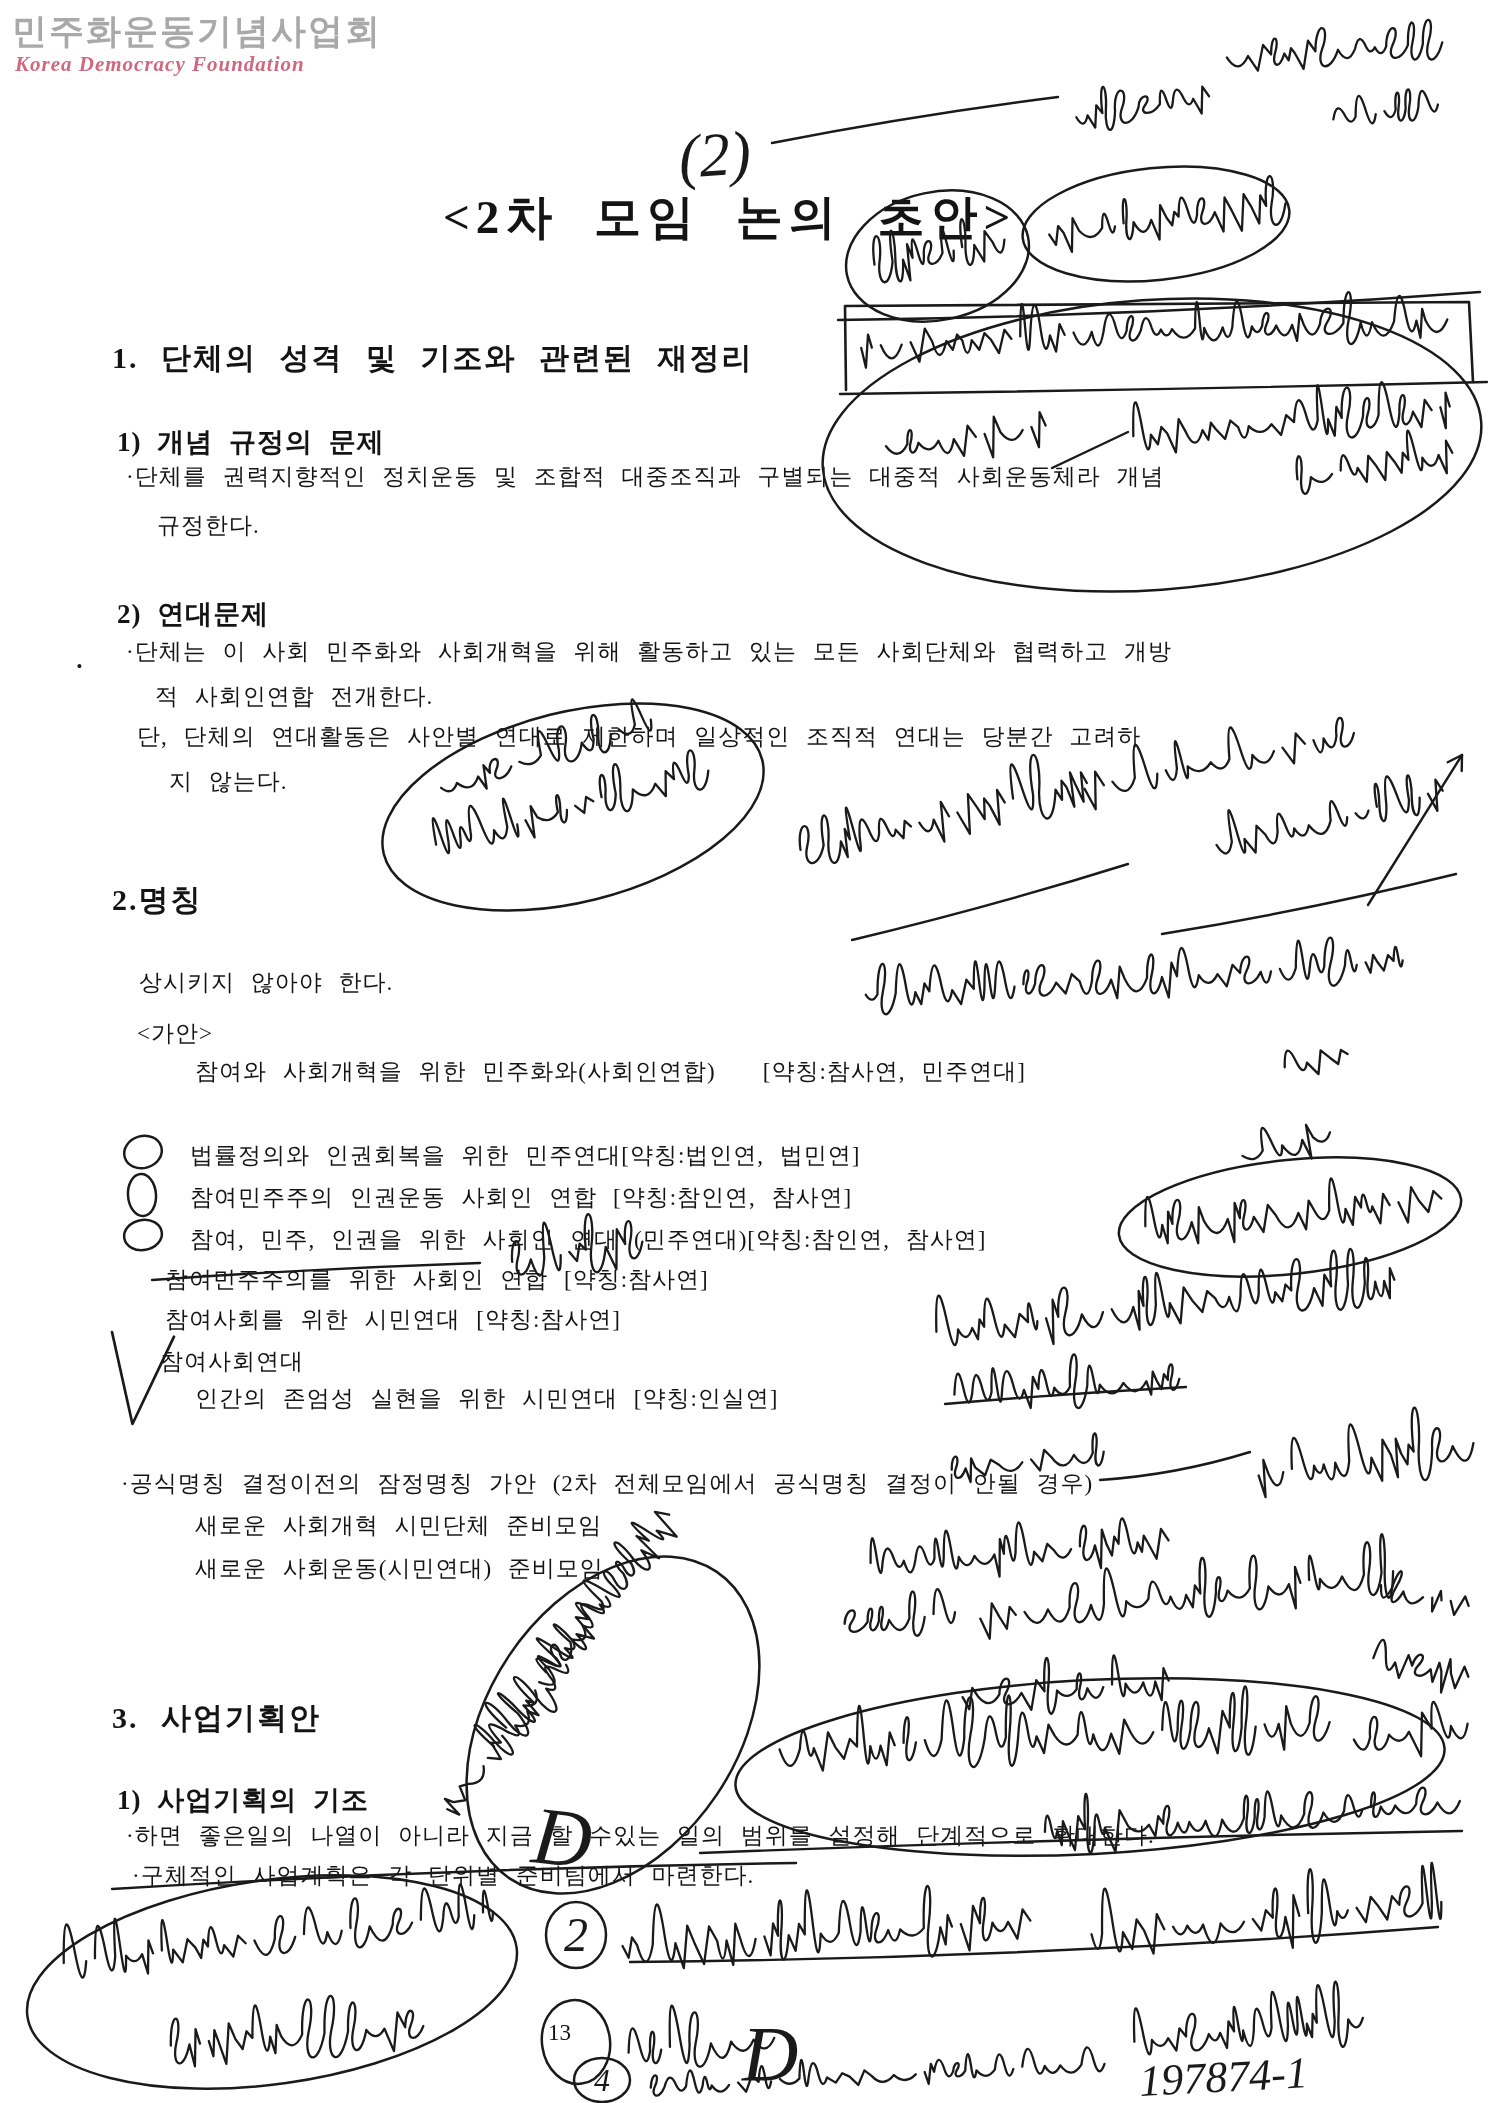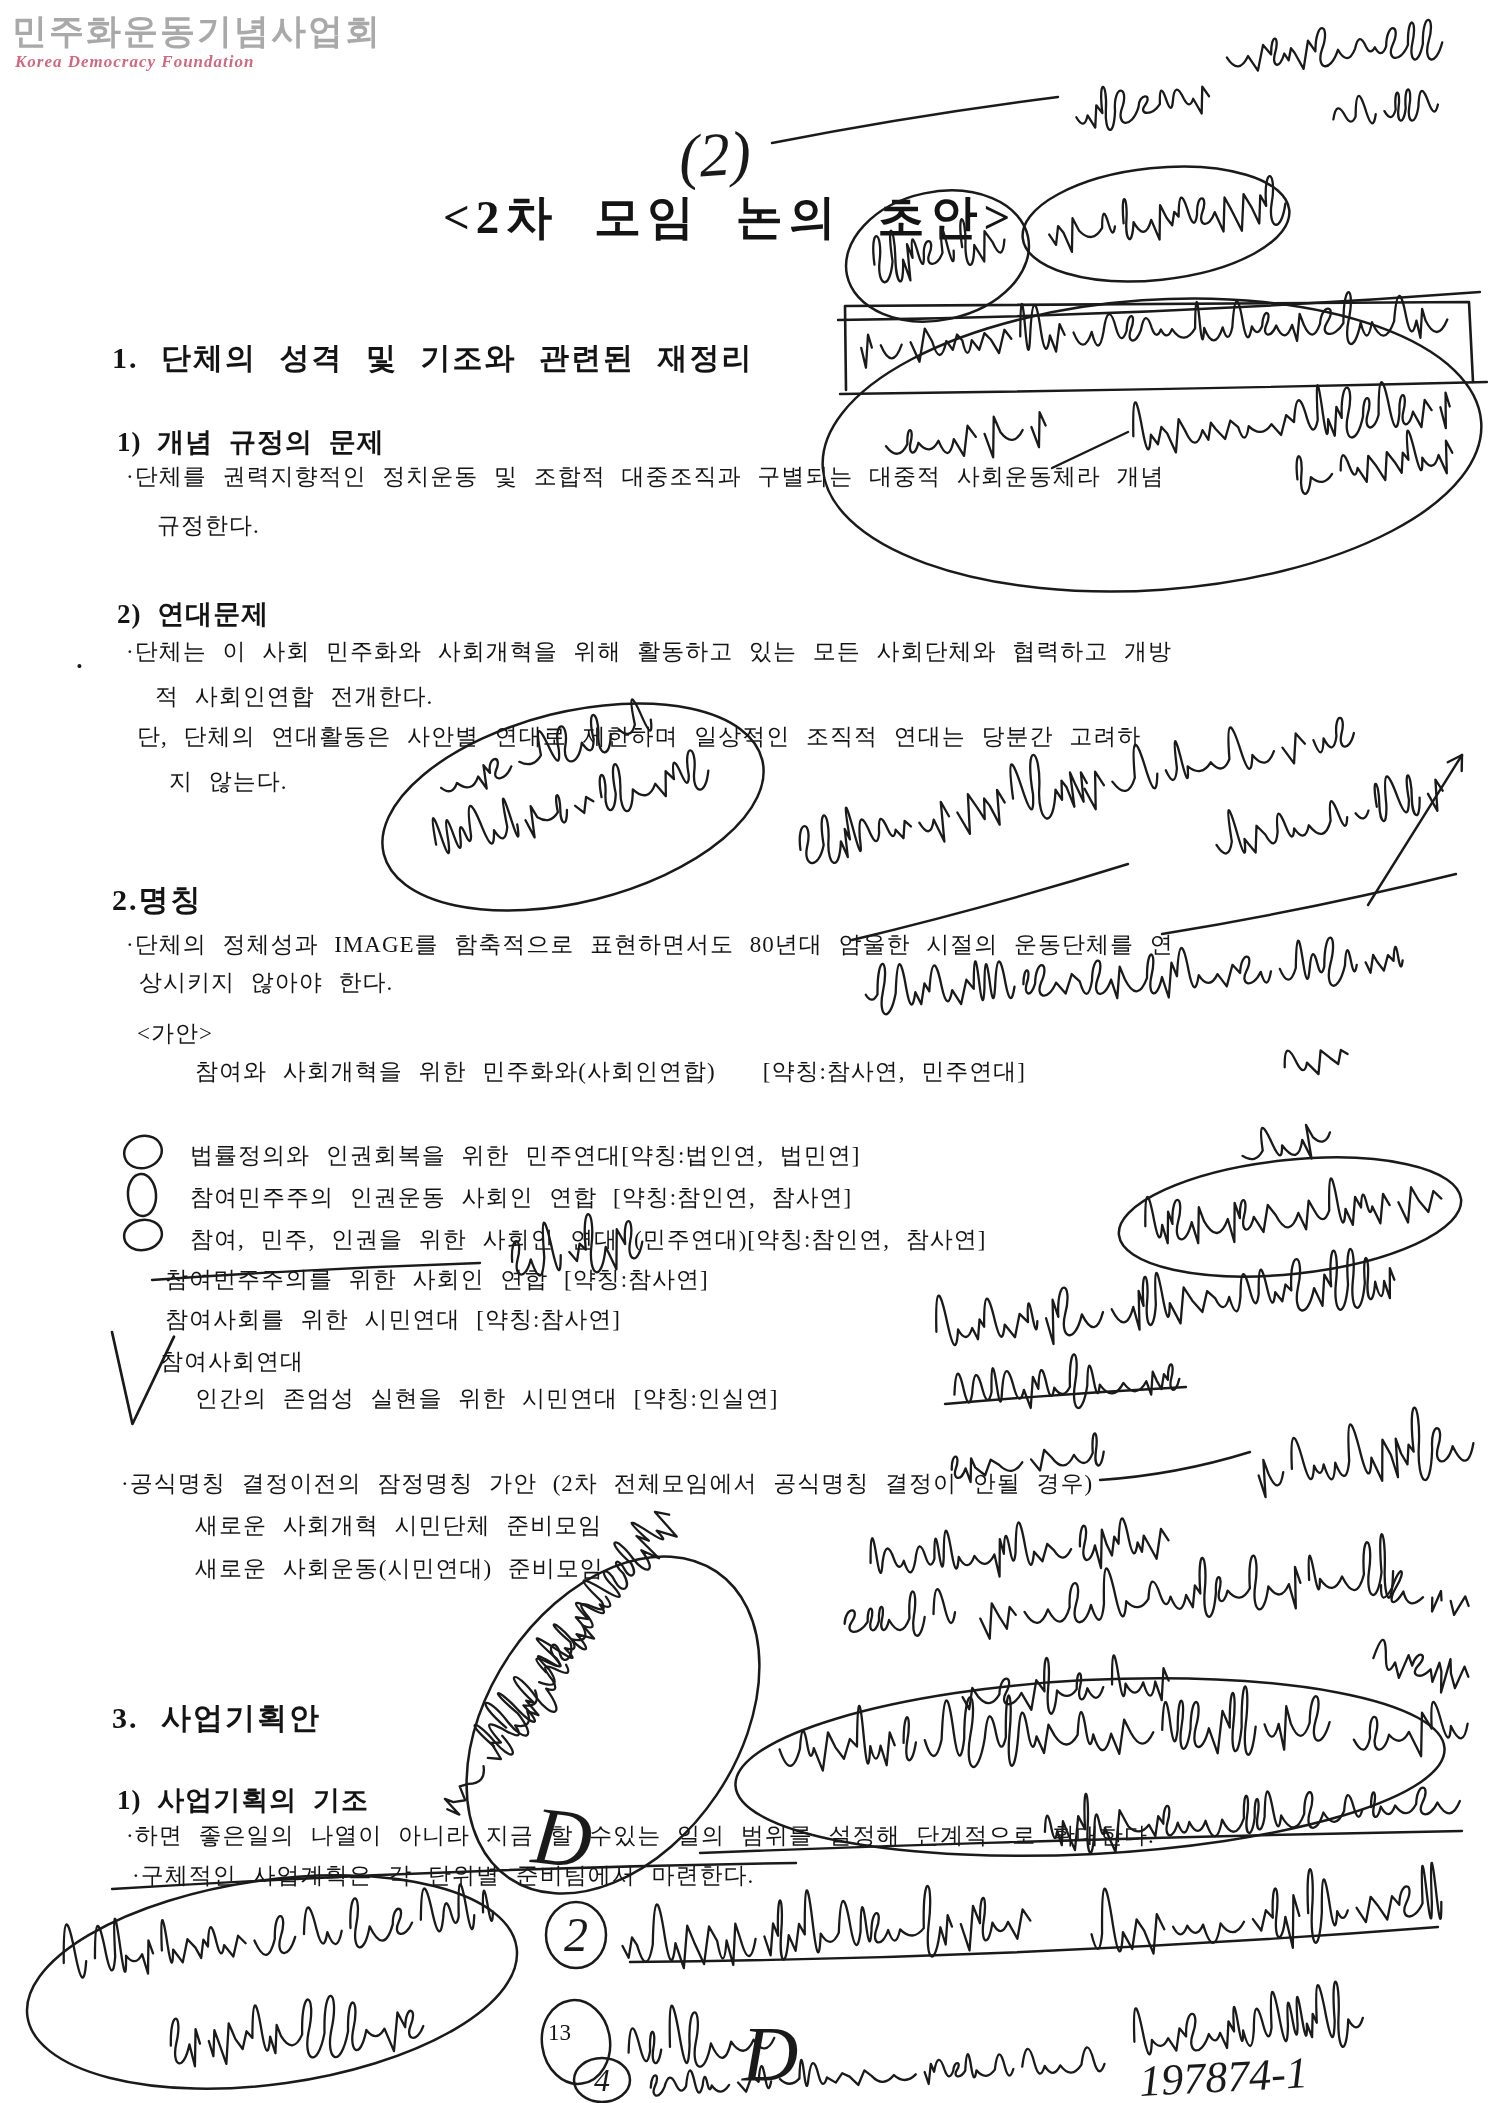--- a/index.html
+++ b/index.html
@@ -8,21 +8,21 @@
     position:relative;width:1488px;height:2103px;overflow:hidden;
     background:var(--paper,#ffffff);color:var(--ink,#111111);
     font-family:"Liberation Serif","DejaVu Serif",serif;
   }
   .abs{position:absolute;white-space:pre}
   .body-line{font-size:23px;letter-spacing:1px;word-spacing:9px}
   .h-main{font-size:30px;font-weight:bold;letter-spacing:2px;word-spacing:13px}
   .h-sub{font-size:27px;font-weight:bold;letter-spacing:1px;word-spacing:8px}
   .doc-title{font-size:47px;font-weight:bold;letter-spacing:6px;word-spacing:18px}
   .logo-kr{font-size:35px;font-weight:bold;color:var(--logo-gray,#a9a9a9);letter-spacing:2px}
-  .logo-en{font-size:17px;font-weight:bold;font-style:italic;color:var(--logo-pink,#d06880);letter-spacing:1px}
+  .logo-en{font-size:21px;font-weight:bold;font-style:italic;color:var(--logo-pink,#d06880);letter-spacing:1px}
   .page-num{font-size:23px}
   svg.hand{position:absolute;left:0;top:0;pointer-events:none}
 </style>
 </head>
 <body>
 
 <div class="page">
 
   <div class="abs logo-kr" style="left:12px;top:8px">민주화운동기념사업회</div>
   <div class="abs logo-en" style="left:15px;top:52px">Korea Democracy Foundation</div>
@@ -35,21 +35,20 @@
   <div class="abs body-line" style="left:126px;top:461px">·단체를 권력지향적인 정치운동 및 조합적 대중조직과 구별되는 대중적 사회운동체라 개념</div>
   <div class="abs body-line" style="left:157px;top:510px">규정한다.</div>
 
   <div class="abs h-sub" style="left:117px;top:596px">2) 연대문제</div>
   <div class="abs body-line" style="left:126px;top:636px">·단체는 이 사회 민주화와 사회개혁을 위해 활동하고 있는 모든 사회단체와 협력하고 개방</div>
   <div class="abs body-line" style="left:155px;top:681px">적 사회인연합 전개한다.</div>
   <div class="abs body-line" style="left:137px;top:721px">단, 단체의 연대활동은 사안별 연대로 제한하며 일상적인 조직적 연대는 당분간 고려하</div>
   <div class="abs body-line" style="left:169px;top:766px">지 않는다.</div>
 
   <div class="abs h-main" style="left:112px;top:880px">2.명칭</div>
-  <div class="abs body-line" style="left:126px;top:929px">·단체의 정체성과 IMAGE를 함축적으로 표현하면서도 80년대 암울한 시절의 운동단체를 연</div>
   <div class="abs body-line" style="left:139px;top:967px">상시키지 않아야 한다.</div>
   <div class="abs body-line" style="left:137px;top:1018px">&lt;가안&gt;</div>
 
   <div class="abs body-line" style="left:195px;top:1056px">참여와 사회개혁을 위한 민주화와(사회인연합)   [약칭:참사연, 민주연대]</div>
   <div class="abs body-line" style="left:190px;top:1140px">법률정의와 인권회복을 위한 민주연대[약칭:법인연, 법민연]</div>
   <div class="abs body-line" style="left:190px;top:1182px">참여민주주의 인권운동 사회인 연합 [약칭:참인연, 참사연]</div>
   <div class="abs body-line" style="left:190px;top:1224px">참여, 민주, 인권을 위한 사회인 연대 (민주연대)[약칭:참인연, 참사연]</div>
   <div class="abs body-line" style="left:165px;top:1264px">참여민주주의를 위한 사회인 연합 [약칭:참사연]</div>
   <div class="abs body-line" style="left:165px;top:1304px">참여사회를 위한 시민연대 [약칭:참사연]</div>
   <div class="abs body-line" style="left:160px;top:1346px">참여사회연대</div>

